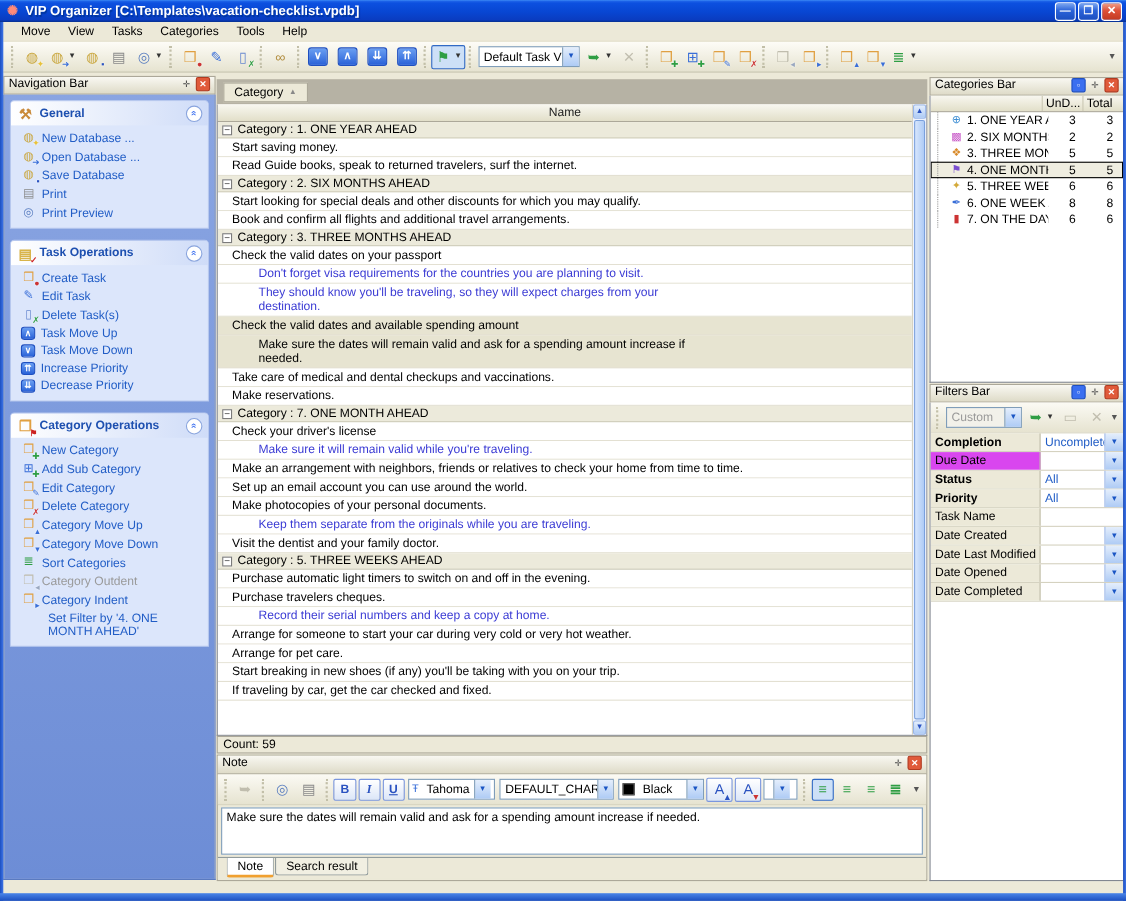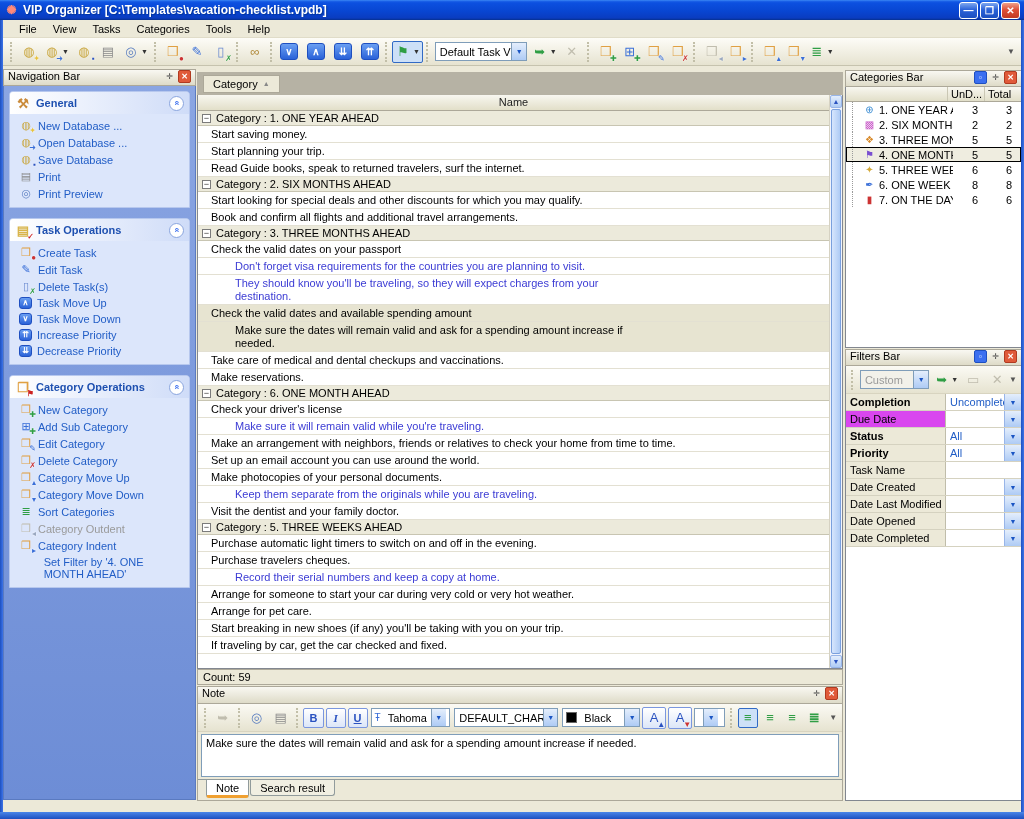--- a/index.html
+++ b/index.html
@@ -121,21 +121,21 @@
 <div class="titlebar">
   <span class="app-ic" style="color:#ff8a7a">✺</span>
   <span class="ttl">VIP Organizer [C:\Templates\vacation-checklist.vpdb]</span>
   <span class="wbtn">—</span>
   <span class="wbtn">❐</span>
   <span class="wbtn close">✕</span>
 </div>
 
 <div class="menubar">
 
-<span class="menu-item">File</span>
+<span class="menu-item">Move</span>
     <span class="menu-item">View</span>
     <span class="menu-item">Tasks</span>
     <span class="menu-item">Categories</span>
     <span class="menu-item">Tools</span>
     <span class="menu-item">Help</span>
   </div>
 
 <div class="toolbar">
   <span class="grip"></span>
   <span style="display:inline-flex;align-items:center">
@@ -405,23 +405,20 @@
   <div class="rows">
 
   <div class="row t-group">
         <span class="expander">−</span>
         <span class="rowtext">Category : 1. ONE YEAR AHEAD</span>
       </div>
       <div class="row t-task">
         <span class="rowtext">Start saving money.</span>
       </div>
       <div class="row t-task">
-        <span class="rowtext">Start planning your trip.</span>
-      </div>
-      <div class="row t-task">
         <span class="rowtext">Read Guide books, speak to returned travelers, surf the internet.</span>
       </div>
       <div class="row t-group">
         <span class="expander">−</span>
         <span class="rowtext">Category : 2. SIX MONTHS AHEAD</span>
       </div>
       <div class="row t-task">
         <span class="rowtext">Start looking for special deals and other discounts for which you may qualify.</span>
       </div>
       <div class="row t-task">
@@ -449,21 +446,21 @@
 needed.</span>
       </div>
       <div class="row t-task">
         <span class="rowtext">Take care of medical and dental checkups and vaccinations.</span>
       </div>
       <div class="row t-task">
         <span class="rowtext">Make reservations.</span>
       </div>
       <div class="row t-group">
         <span class="expander">−</span>
-        <span class="rowtext">Category : 6. ONE MONTH AHEAD</span>
+        <span class="rowtext">Category : 7. ONE MONTH AHEAD</span>
       </div>
       <div class="row t-task">
         <span class="rowtext">Check your driver's license</span>
       </div>
       <div class="row t-note">
         <span class="rowtext">Make sure it will remain valid while you're traveling.</span>
       </div>
       <div class="row t-task">
         <span class="rowtext">Make an arrangement with neighbors, friends or relatives to check your home from time to time.</span>
       </div>

